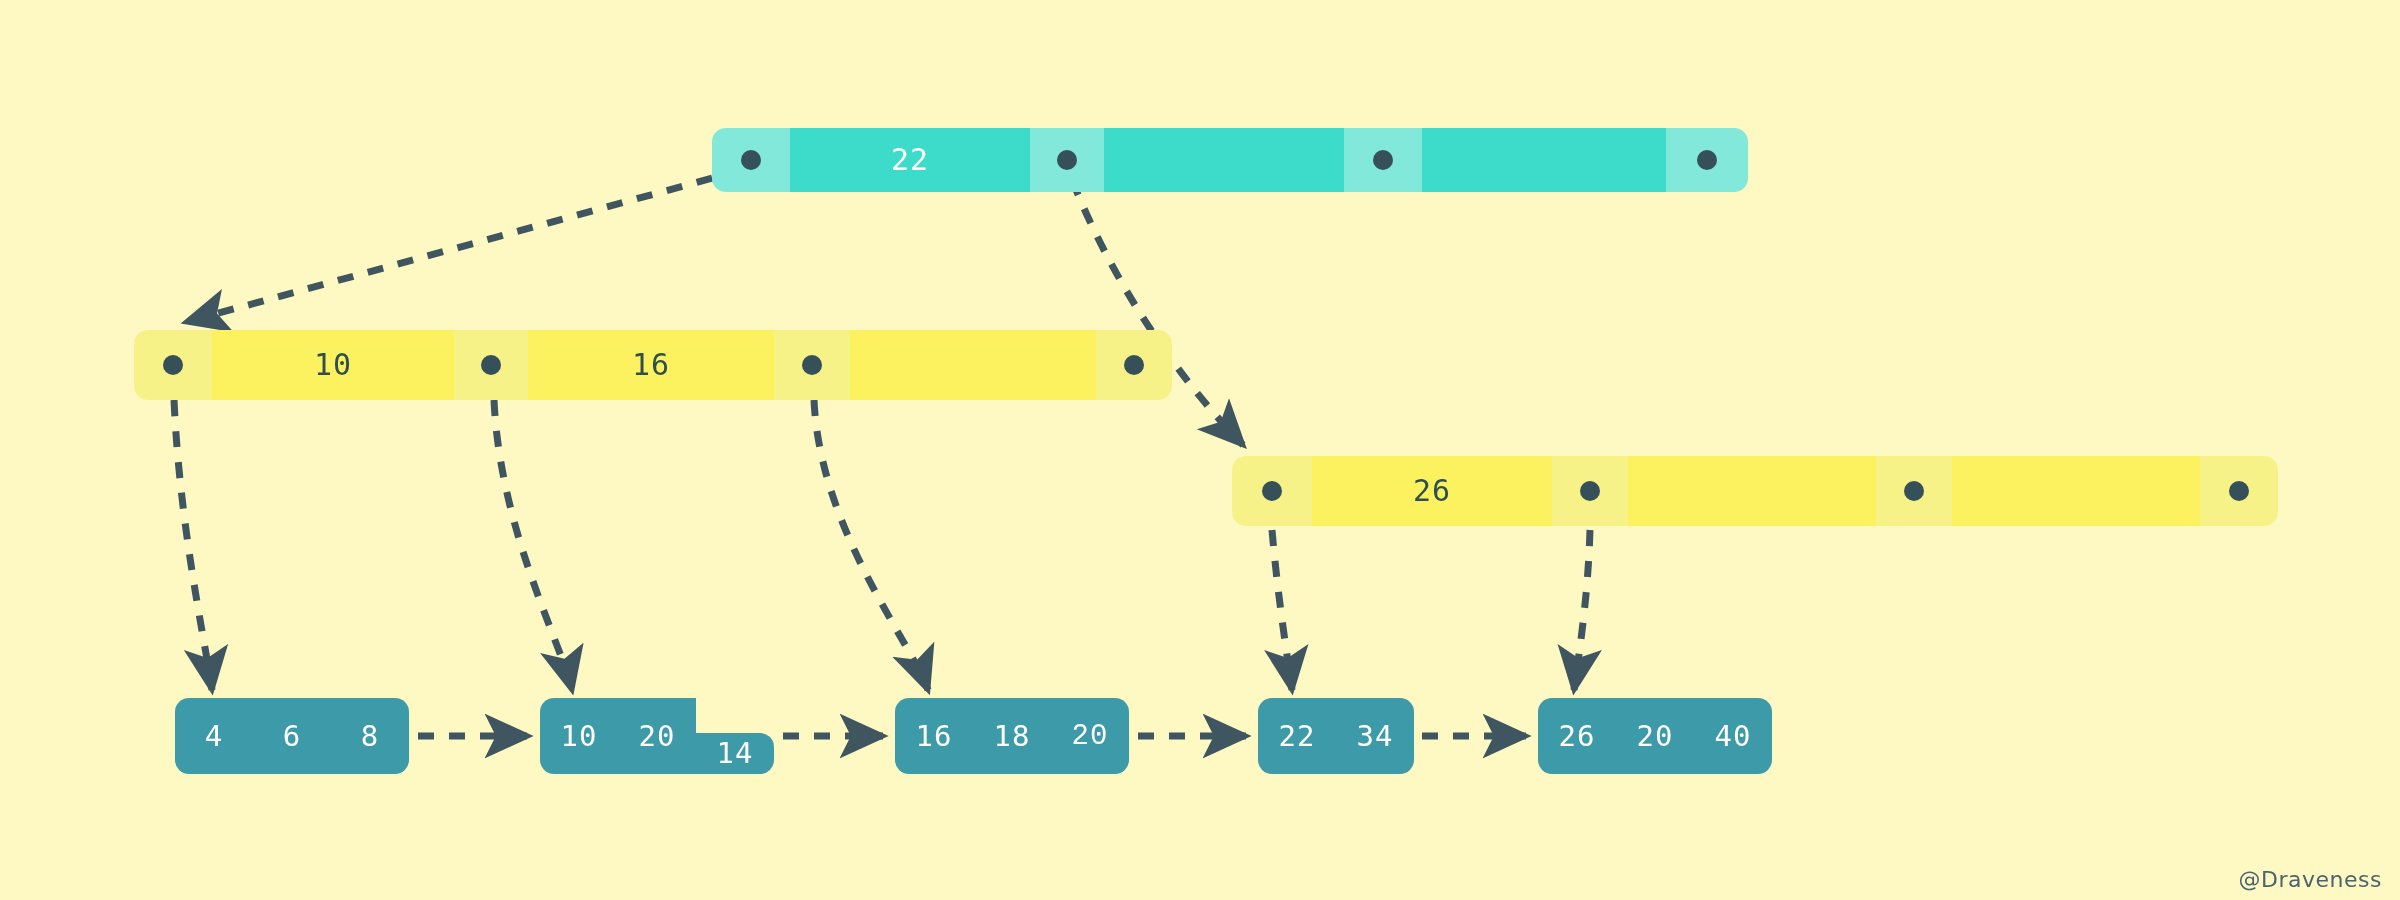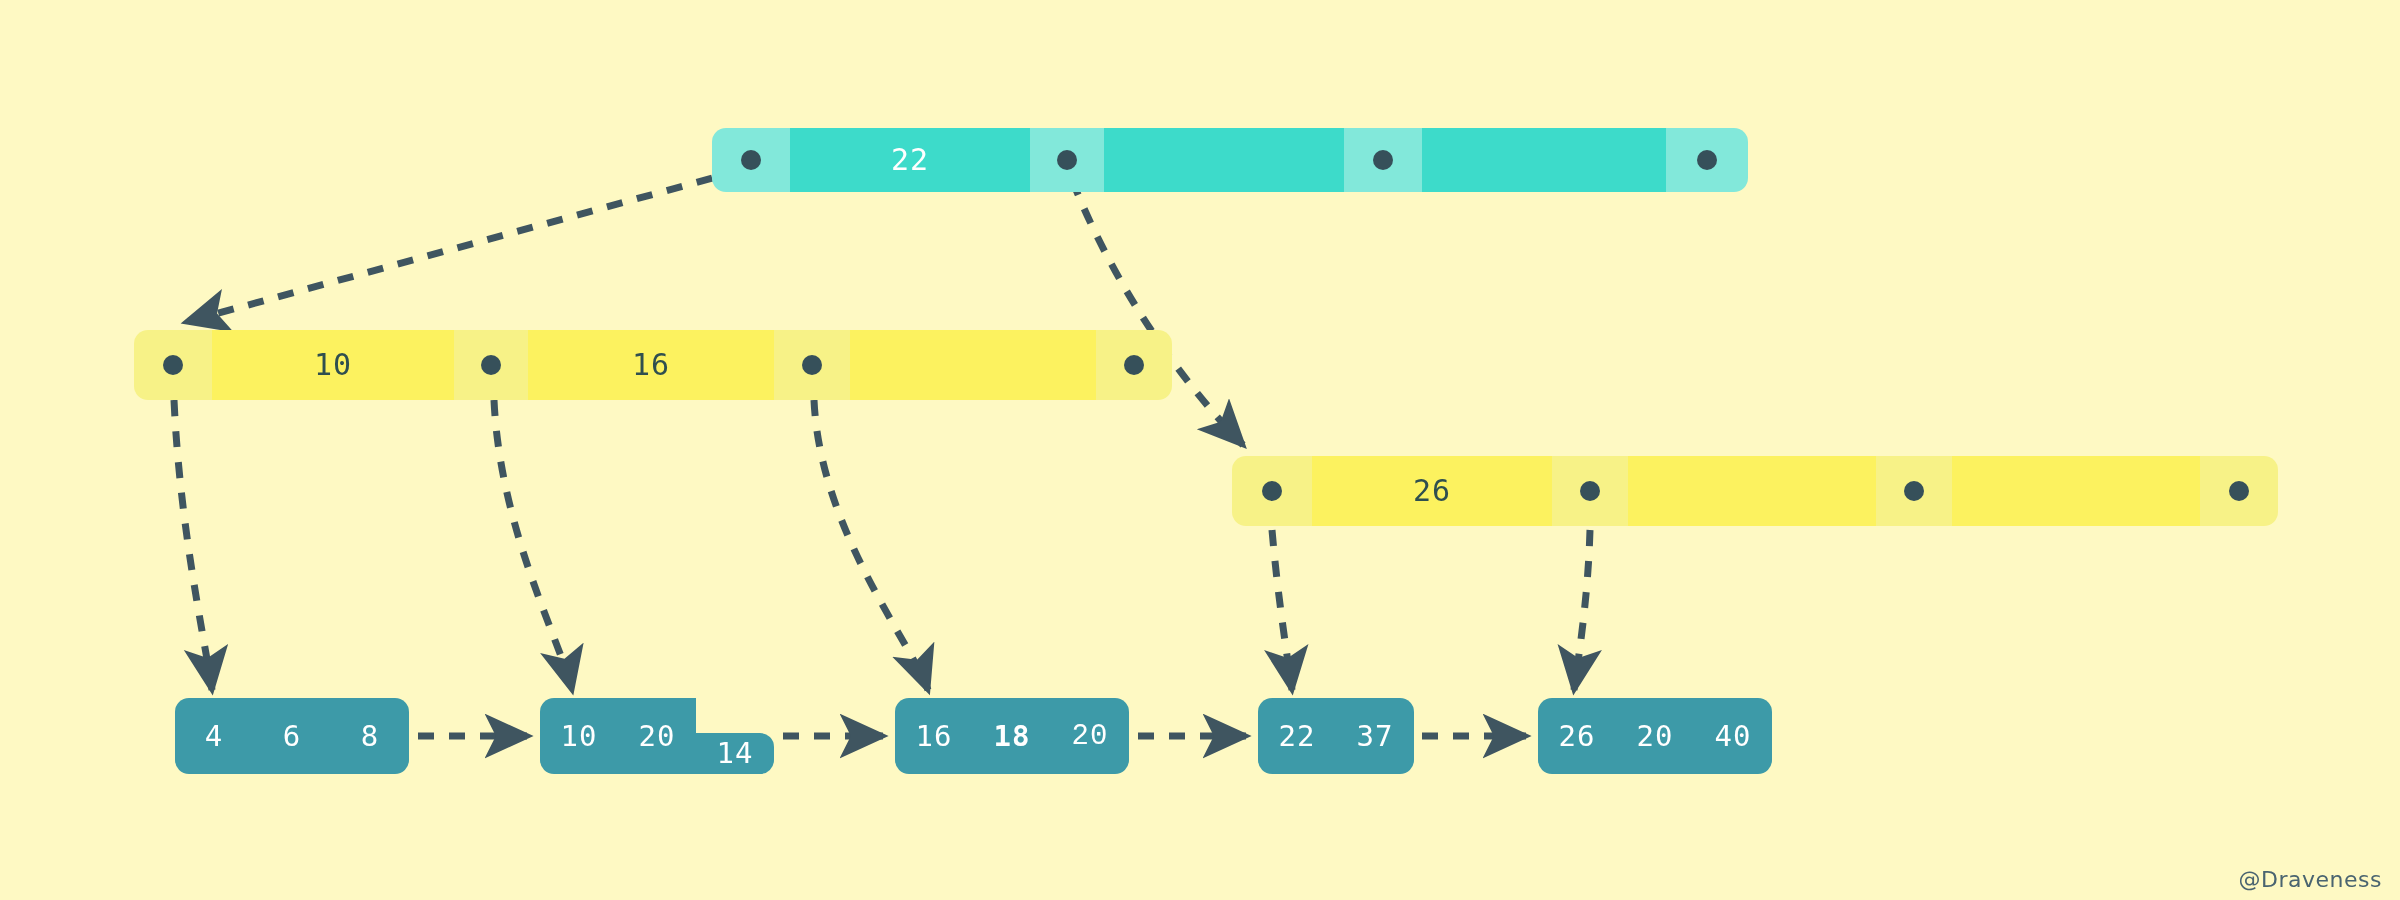--- a/index.html
+++ b/index.html
@@ -195,33 +195,33 @@
           <span class="val">20</span>
         </div>
         <div class="cell key" style="width: 78px; margin-top: 35px;">
           <span class="val">14</span>
         </div>
       </div>
       <div class="node leaf" style="left: 895px; top: 698px; height: 76px;">
         <div class="cell key" style="width: 78px;">
           <span class="val">16</span>
         </div>
-        <div class="cell key" style="width: 78px; font-weight: bold;">
+        <div class="cell key" style="width: 78px;">
           <span class="val">18</span>
         </div>
         <div class="cell key" style="width: 78px; font-family: Liberation Mono, monospace;">
           <span class="val">20</span>
         </div>
       </div>
       <div class="node leaf" style="left: 1258px; top: 698px; height: 76px;">
         <div class="cell key" style="width: 78px;">
           <span class="val">22</span>
         </div>
         <div class="cell key" style="width: 78px;">
-          <span class="val">37</span>
+          <span class="val">34</span>
         </div>
       </div>
       <div class="node leaf" style="left: 1538px; top: 698px; height: 76px;">
         <div class="cell key" style="width: 78px;">
           <span class="val">26</span>
         </div>
         <div class="cell key" style="width: 78px;">
           <span class="val">20</span>
         </div>
         <div class="cell key" style="width: 78px;">

